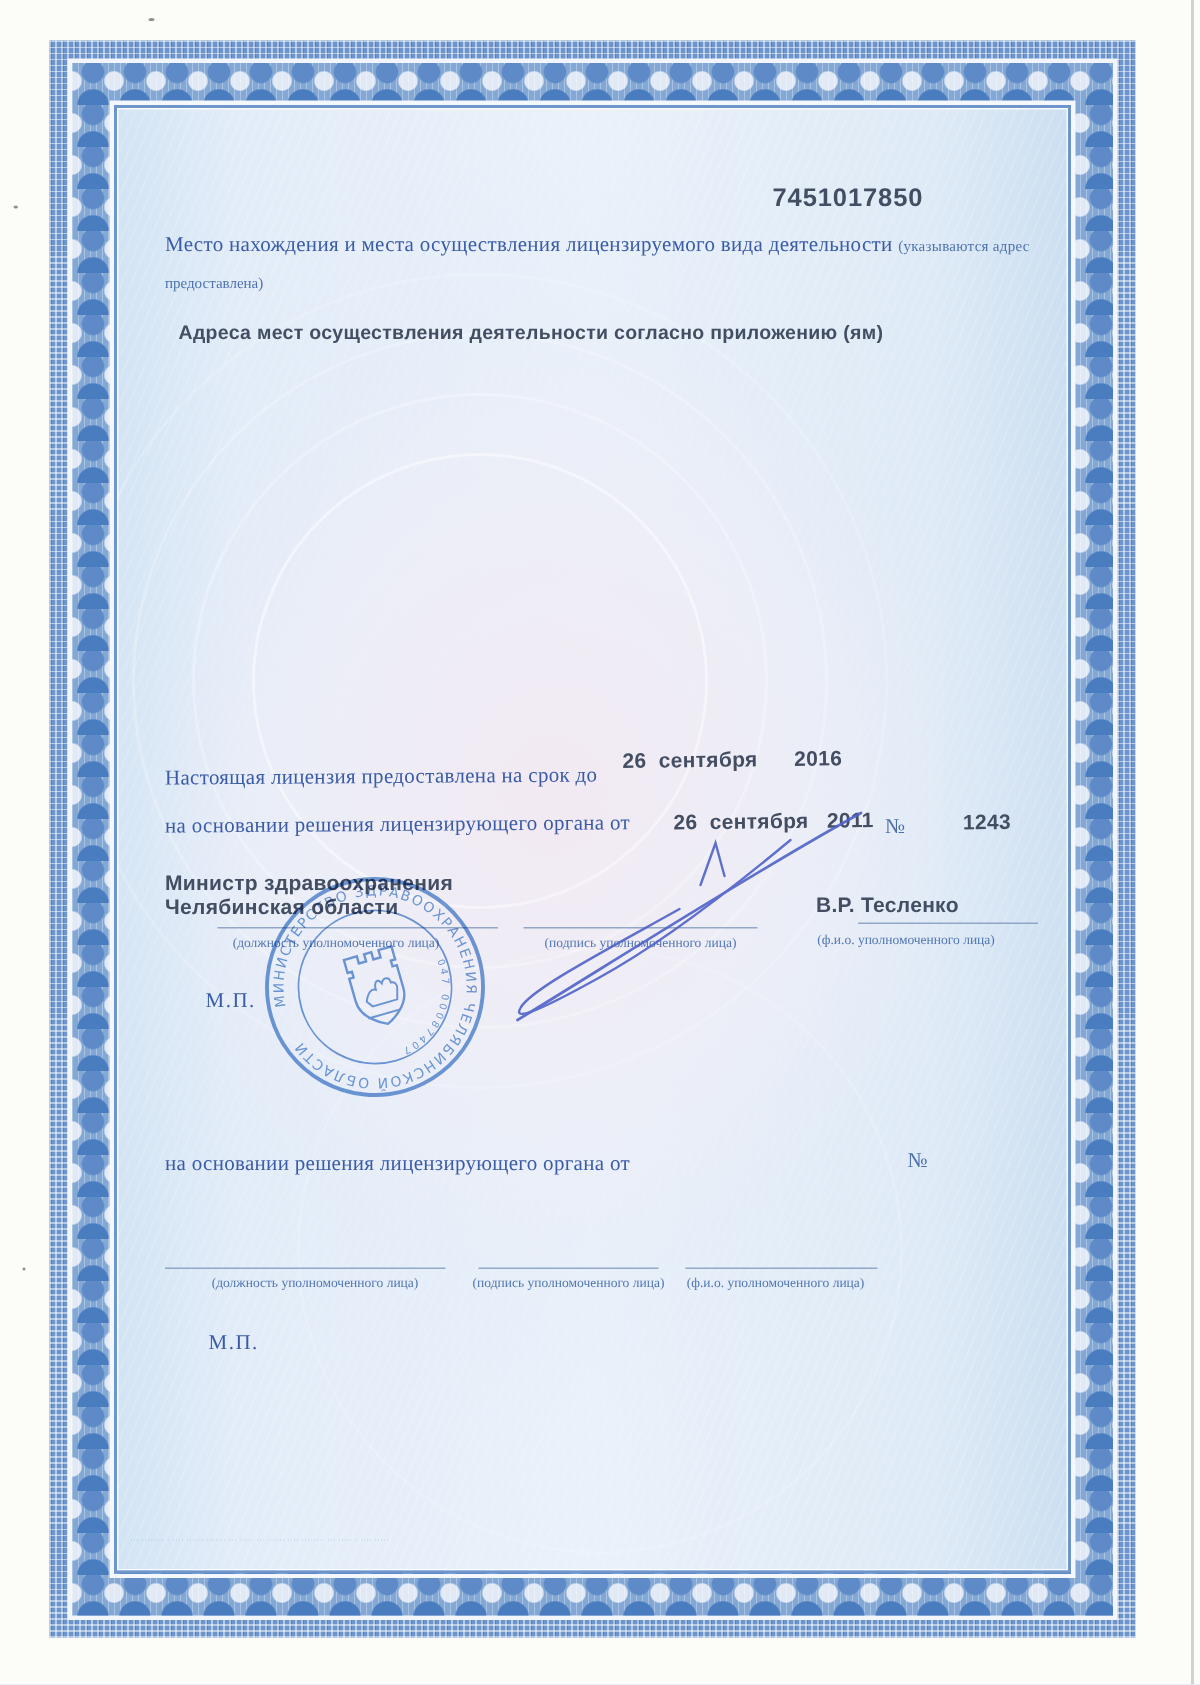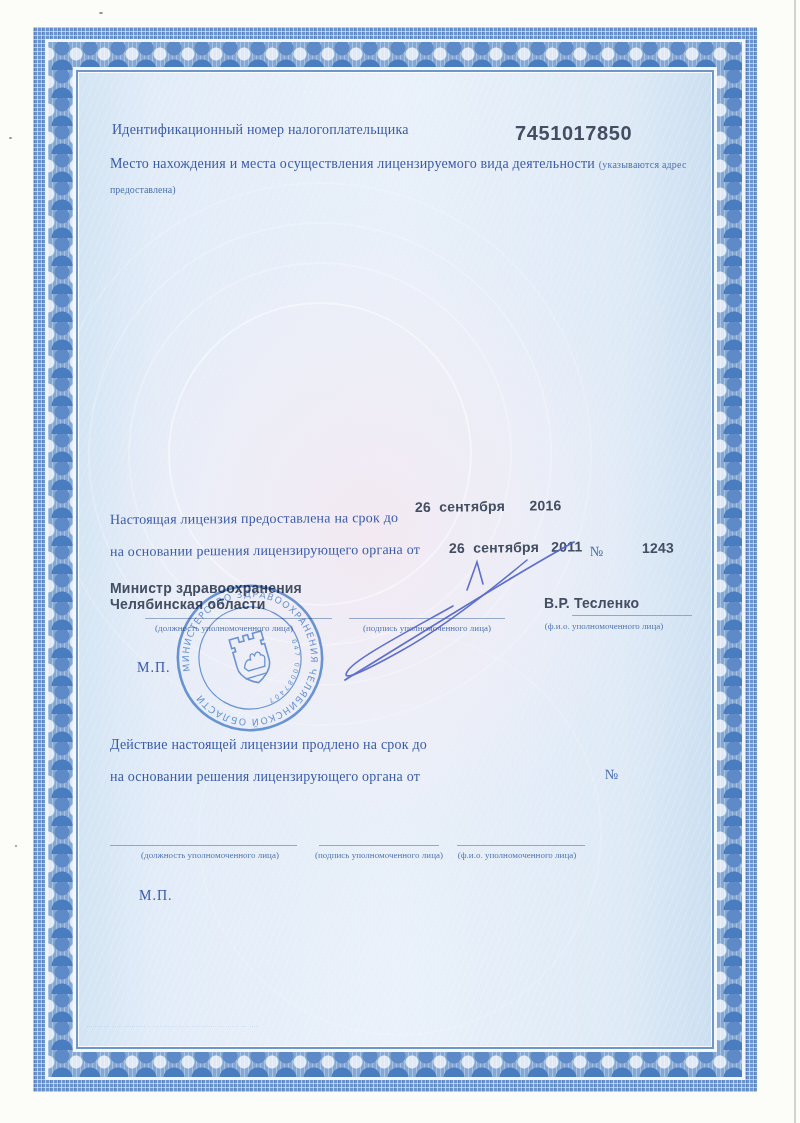--- a/index.html
+++ b/index.html
@@ -34,21 +34,21 @@
           repeating-linear-gradient(113deg, rgba(255,255,255,.16) 0 1px, transparent 1px 6px),
           linear-gradient(90deg,#d2e4f4 0%, #e2ecf8 12%, #eaf1fa 50%, #deeaf6 86%, #ccdff1 100%);}
   .arc{position:absolute;border:2px solid rgba(255,255,255,.45);border-radius:50%;}
 
   
   .lbl{position:absolute;color:#3a5ca8;font-size:14px;letter-spacing:.2px;white-space:nowrap;}
   .lbl-sm{position:absolute;color:#4e73ae;font-size:9.5px;white-space:nowrap;}
   .note{color:#4e73ae;font-size:10px;}
   .val{position:absolute;color:#434e63;font-family:"Liberation Sans",sans-serif;font-weight:bold;
        font-size:13px;white-space:pre;letter-spacing:.2px;}
-  .val-lg{font-size:20px;letter-spacing:.6px;}
+  .val-lg{font-size:17px;letter-spacing:.6px;}
   .cap{position:absolute;color:#5277b2;font-size:9px;text-align:center;white-space:nowrap;overflow:visible;}
   .rule{position:absolute;height:1px;background:#7d96bc;opacity:.8;}
   .mp{position:absolute;color:#3a5ca8;font-size:14px;letter-spacing:1px;}
   .nosign{position:absolute;color:#4a6fae;font-size:14px;}
   .tilt{transform:rotate(-0.7deg);transform-origin:left center;}
   .tilt-sm{transform:rotate(-0.4deg);transform-origin:left center;}
   .micro{position:absolute;color:#7498c5;font-size:4px;letter-spacing:.6px;white-space:nowrap;opacity:.9;}
 
   .stamp{position:absolute;left:87px;top:501px;width:170px;height:170px;opacity:.8;mix-blend-mode:multiply;}
   .sig{position:absolute;left:253px;top:462px;width:250px;height:155px;opacity:.9;}
@@ -65,25 +65,25 @@
     <div class="band-gap">
       <div class="guilloche">
         <div class="inner">
 
           <div class="arc" style="left:90px;top:230px;width:300px;height:300px;"></div>
           <div class="arc" style="left:50px;top:190px;width:380px;height:380px;opacity:.6;"></div>
           <div class="arc" style="left:10px;top:150px;width:460px;height:460px;opacity:.5;"></div>
           <div class="arc" style="left:-30px;top:110px;width:540px;height:540px;opacity:.4;"></div>
           <div class="arc" style="left:120px;top:560px;width:400px;height:400px;opacity:.35;"></div>
 
-          <div class="lbl" style="left:34px;top:50px;">Идентификационный номер налогоплательщика</div>
           <div class="val val-lg" style="left:437px;top:50px;">7451017850</div>
 
           <div class="lbl" style="left:32px;top:84px;font-size:14px;"><span>Место нахождения и места осуществления лицензируемого вида деятельности </span><span class="note">(указываются адрес</span></div>
           <div class="lbl-sm" style="left:32px;top:112px;font-size:10px;">предоставлена)</div>
+          <div class="val" style="left:41px;top:142px;">Адреса мест осуществления деятельности согласно приложению (ям)</div>
 
           <div class="lbl tilt-sm" style="left:32px;top:440px;">Настоящая лицензия предоставлена на срок до</div>
           <div class="val tilt" style="left:337px;top:427px;font-size:14px;">26  сентября      2016</div>
           <div class="lbl tilt-sm" style="left:32px;top:472px;">на основании решения лицензирующего органа от</div>
           <div class="val tilt" style="left:371px;top:468px;font-size:14px;">26  сентября   2011</div>
           <div class="nosign" style="left:512px;top:472px;">№</div>
           <div class="val tilt" style="left:564px;top:468px;font-size:14px;">1243</div>
 
           <div class="val" style="left:32px;top:508px;font-size:14px;">Министр здравоохранения</div>
           <div class="val" style="left:32px;top:524px;font-size:14px;">Челябинская области</div>
@@ -123,21 +123,20 @@
           </svg>
 
           <svg class="sig" viewBox="0 0 250 155">
             <g stroke="#4f63c8" fill="none" stroke-linecap="round">
               <path d="M14,146 C70,112 175,45 243,8" stroke-width="1.8"></path>
               <path d="M196,26 C160,56 112,94 68,118 C32,138 10,148 16,138 C22,126 72,100 122,72" stroke-width="1.6"></path>
               <path d="M136,56 l10,-28 l6,22" stroke-width="1.6"></path>
             </g>
           </svg>
 
-          <div class="lbl" style="left:32px;top:665px;">Действие настоящей лицензии продлено на срок до</div>
           <div class="lbl" style="left:32px;top:697px;">на основании решения лицензирующего органа от</div>
           <div class="nosign" style="left:527px;top:695px;">№</div>
 
           <div class="rule" style="left:32px;top:773px;width:187px;"></div>
           <div class="rule" style="left:241px;top:773px;width:120px;"></div>
           <div class="rule" style="left:379px;top:773px;width:128px;"></div>
 
           <div class="cap" style="left:42px;top:778px;width:180px;">(должность уполномоченного лица)</div>
           <div class="cap" style="left:211px;top:778px;width:180px;">(подпись уполномоченного лица)</div>
           <div class="cap" style="left:349px;top:778px;width:180px;">(ф.и.о. уполномоченного лица)</div>

